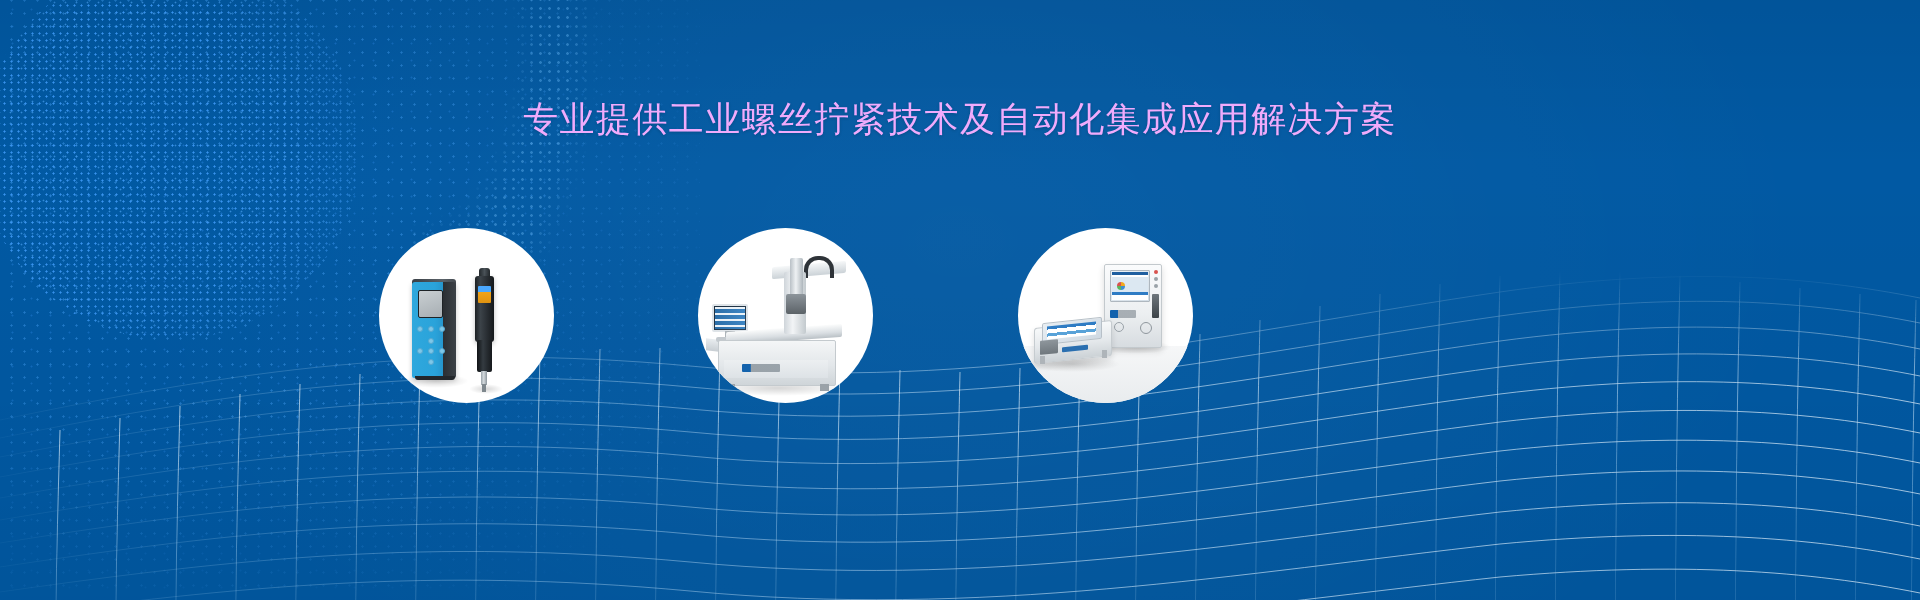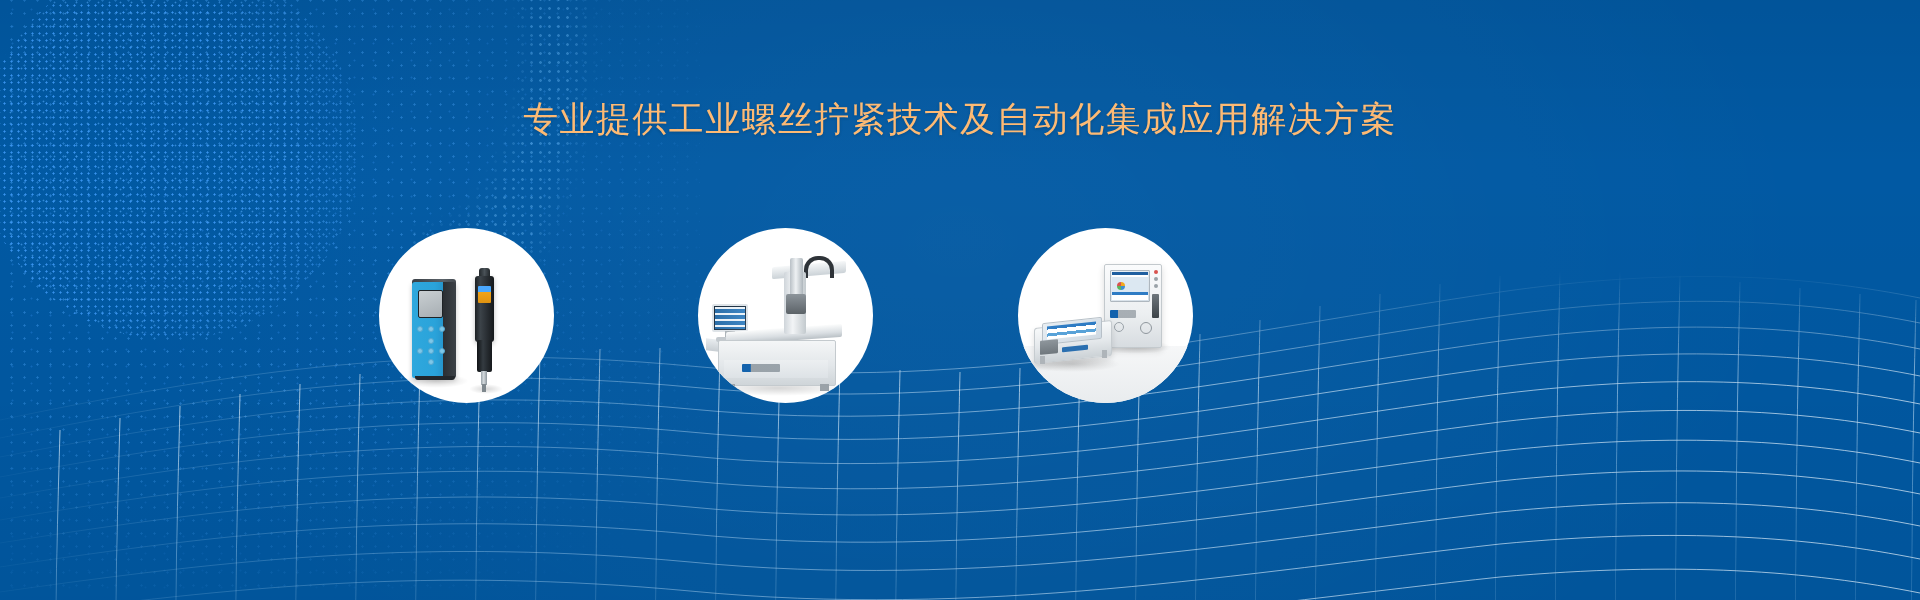--- a/index.html
+++ b/index.html
@@ -60,21 +60,21 @@
   }
 
   
   .mesh-wrap{position:absolute;left:0;bottom:0;width:1920px;height:330px;}
   .mesh-wrap svg{display:block;width:100%;height:100%;}
 
   
   .headline{
     position:absolute;left:0;top:96px;width:1920px;
     text-align:center;
-    color:#fdba74;
+    color:#f0abfc;
     font-size:35px;
     letter-spacing:1.4px;
     font-weight:400;
     white-space:nowrap;
     text-shadow:0 1px 3px rgba(0,0,0,.18);
   }
 
   
   .circles{position:absolute;left:0;top:228px;width:1920px;height:180px;}
   .circle{

